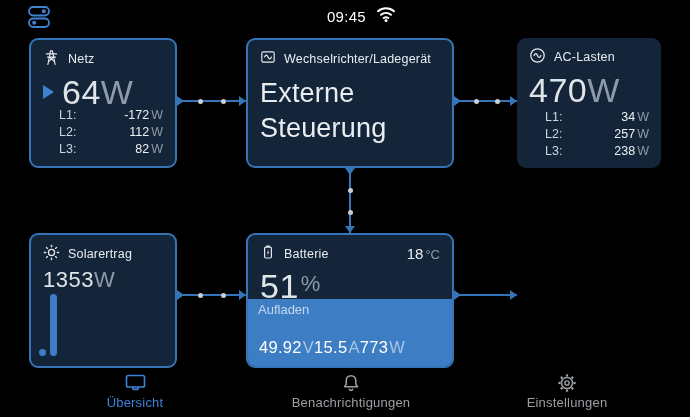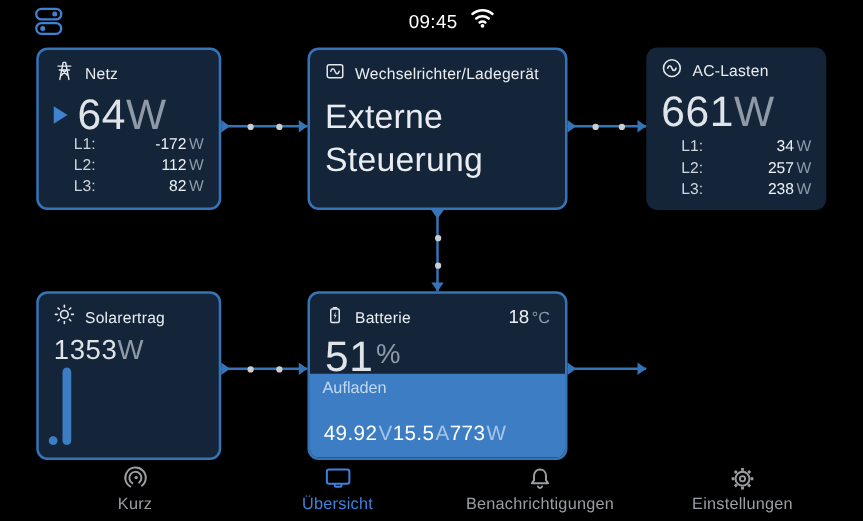--- a/index.html
+++ b/index.html
@@ -134,21 +134,21 @@
     <div class="tile-title-row">
       <span>
         <svg viewBox="0 0 16 16" width="17" height="17" fill="none" stroke="#e3e8ec" stroke-width="1.2">
           <circle cx="8" cy="8" r="6.3"></circle>
           <path d="M4.8 8 c0.9 -2.4 2.3 -2.4 3.2 0 c0.9 2.4 2.3 2.4 3.2 0" stroke-linecap="round"></path>
         </svg>
       </span>
       <span class="tile-title">AC-Lasten</span>
     </div>
     <div class="big-row">
-      <span class="big-value"><span>661</span><span class="big-unit">W</span></span>
+      <span class="big-value"><span>470</span><span class="big-unit">W</span></span>
     </div>
     <div class="phases">
       <div class="phase-row">
         <span class="ph-label">L1:</span>
         <span class="ph-val"><span>34</span><span class="ph-unit">W</span></span>
       </div>
       <div class="phase-row">
         <span class="ph-label">L2:</span>
         <span class="ph-val"><span>257</span><span class="ph-unit">W</span></span>
       </div>
@@ -239,30 +239,20 @@
     <div class="flow-dot" style="left:198px;top:292.5px;"></div>
     <div class="flow-dot" style="left:221px;top:292.5px;"></div>
   </div>
   <div>
     <div class="conn-h" style="left:454px;top:294px;width:63px;"></div>
     <div class="arr-right" style="left:454px;top:290px;"></div>
     <div class="arr-right" style="left:510px;top:290px;"></div>
   </div>
 
   <div class="navbar">
-    <div class="nav-item">
-      <span class="icon-box">
-        <svg viewBox="0 0 20 20" width="21" height="21" fill="none" stroke="currentColor" stroke-width="1.5" stroke-linecap="round">
-          <circle cx="10.4" cy="9.6" r="1.3" fill="currentColor" stroke="none"></circle>
-          <path d="M7.5 13.8 a4.6 4.6 0 1 1 5.2 -0.4"></path>
-          <path d="M5.9 16.4 a7.8 7.8 0 1 1 8.9 -0.6"></path>
-        </svg>
-      </span>
-      <span class="nav-label">Kurz</span>
-    </div>
     <div class="nav-item active">
       <span class="icon-box">
         <svg viewBox="0 0 21 17" width="21" height="17" fill="none" stroke="currentColor" stroke-width="1.6" stroke-linejoin="round">
           <rect x="1.5" y="1.5" width="18" height="11.5" rx="1.8"></rect>
           <path d="M7.8 13 v1.4 a1 1 0 0 0 1 1 h3.4 a1 1 0 0 0 1 -1 V13"></path>
         </svg>
       </span>
       <span class="nav-label">Übersicht</span>
     </div>
     <div class="nav-item">

